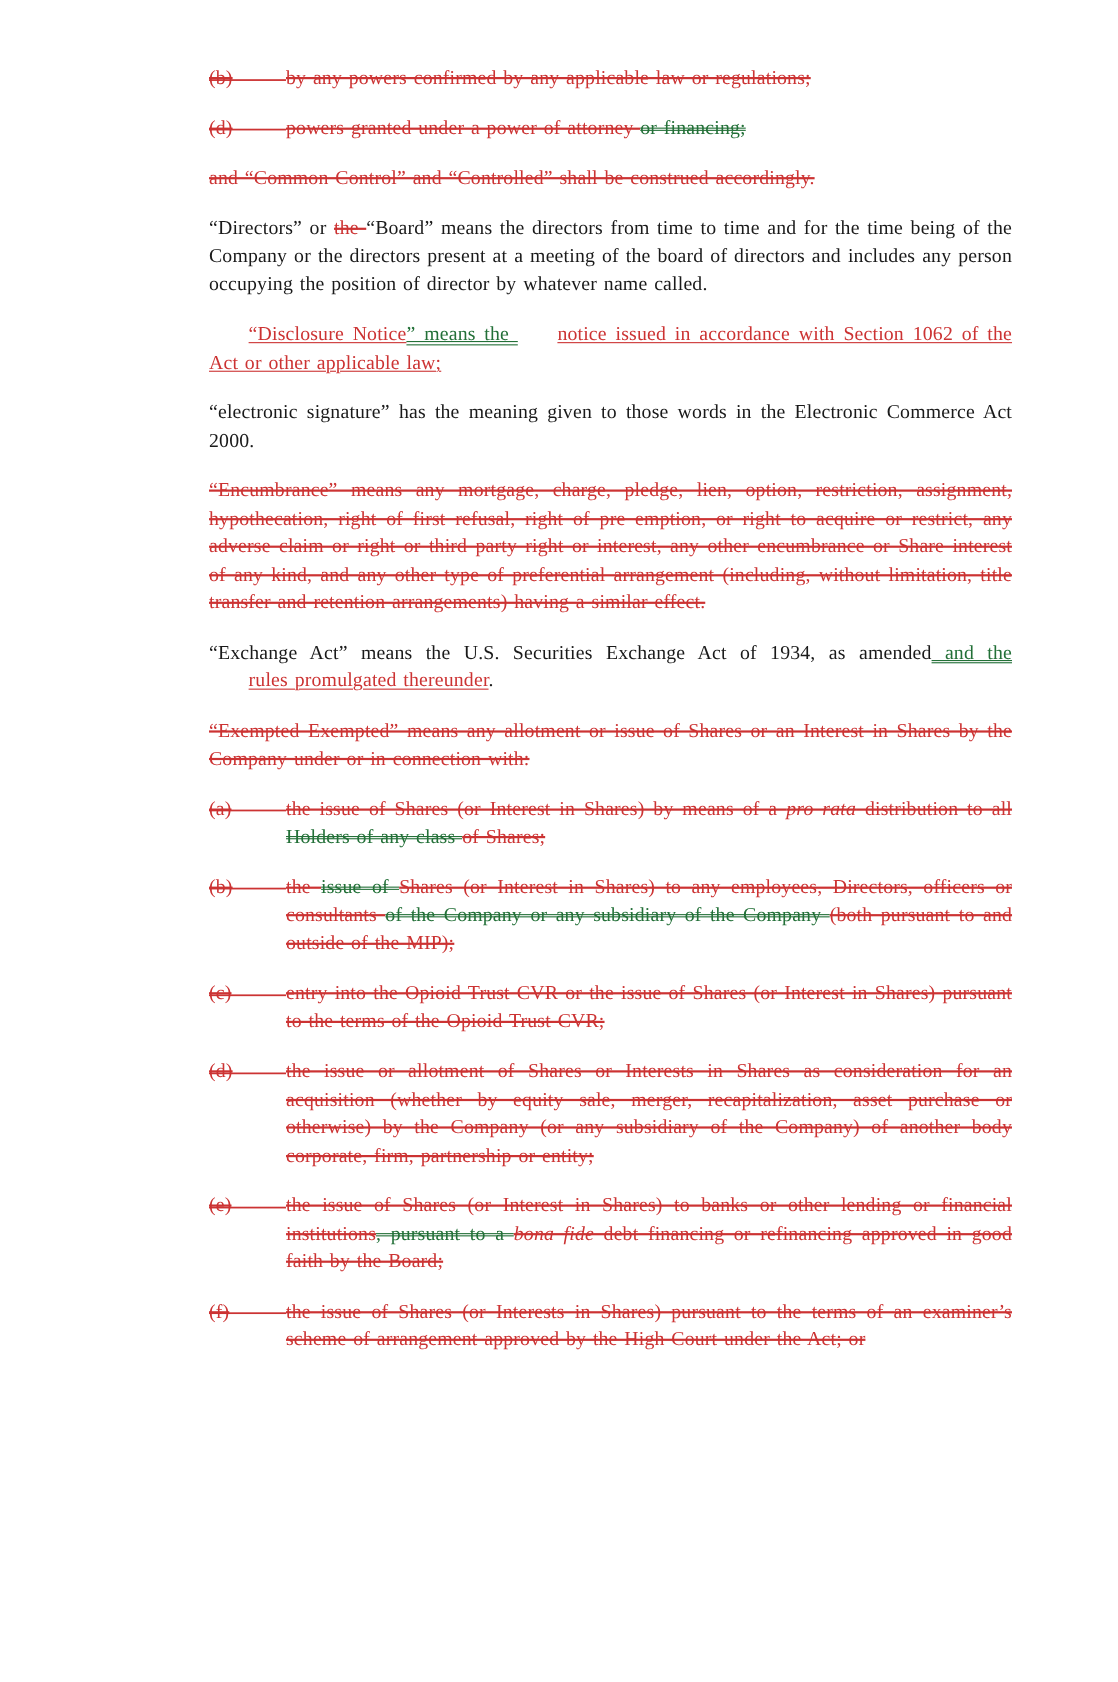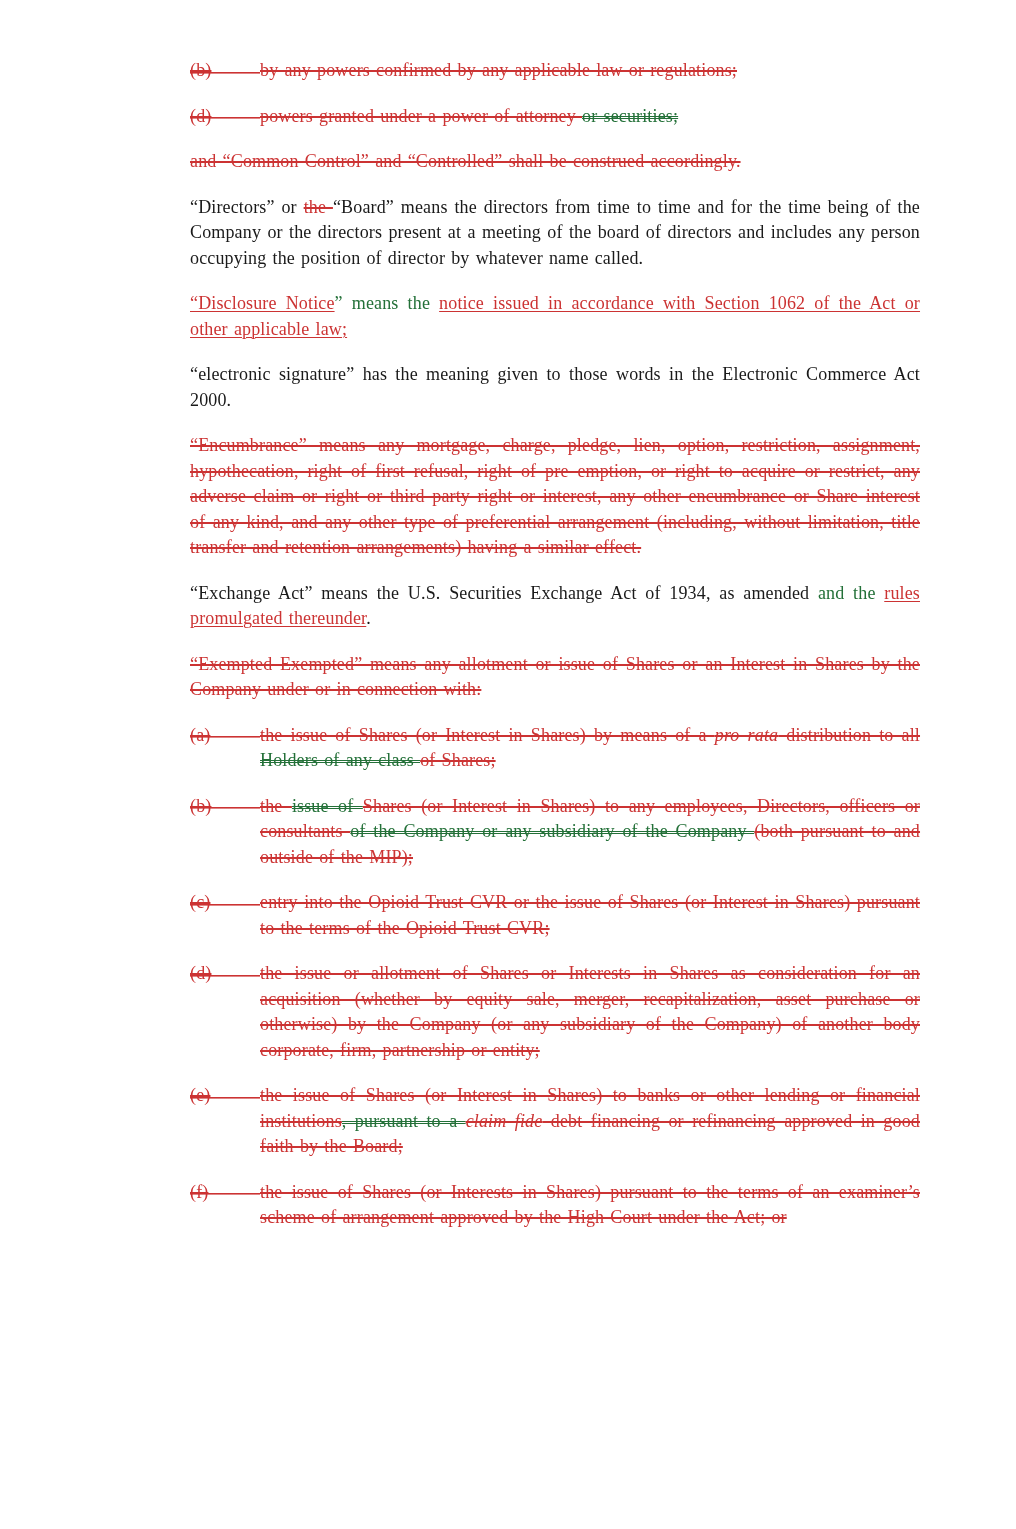--- a/index.html
+++ b/index.html
@@ -62,23 +62,25 @@
   .seg-del2 {
     color: var(--green);
     text-decoration: line-through;
     text-decoration-style: double;
   }
   .seg-ins {
     color: var(--red);
     text-decoration: underline;
     text-decoration-thickness: 1.4px;
     text-underline-offset: 2px;
+    margin-left: 36px;
   }
   .seg-ins2 {
     color: var(--green);
+    text-decoration: underline;
     text-decoration-style: double;
     text-underline-offset: 1px;
   }
   .it { font-style: italic; font-family: Liberation Serif, serif; }
   .footer {
     position: absolute;
     top: 1414px;
     left: 0;
     right: 0;
     text-align: center;
@@ -92,31 +94,31 @@
     text-decoration-thickness: 1.3px;
     text-underline-offset: 2px;
   }
 </style>
 </head>
 <body>
 
 <div class="page">
   <div class="doc" id="doc-root">
       <div class="item"><span class="label seg-del lined">(b)</span><span class="seg-del">by any powers confirmed by any applicable law or regulations;</span></div>
-      <div class="item"><span class="label seg-del lined">(d)</span><span class="seg-del">powers granted under a power of attorney </span><span class="seg-del2">or securities;</span></div>
+      <div class="item"><span class="label seg-del lined">(d)</span><span class="seg-del">powers granted under a power of attorney </span><span class="seg-del2">or financing;</span></div>
       <div class="para"><span class="seg-del">and “Common Control” and “Controlled” shall be construed accordingly.</span></div>
       <div class="para"><span class="seg-black">“Directors” or </span><span class="seg-del">the </span><span class="seg-black">“Board” means the directors from time to time and for the time being of the Company or the directors present at a meeting of the board of directors and includes any person occupying the position of director by whatever name called.</span></div>
       <div class="para"><span class="seg-ins">“Disclosure Notice</span><span class="seg-ins2">” means the </span><span class="seg-ins">notice issued in accordance with Section 1062 of the Act or other applicable law;</span></div>
       <div class="para"><span class="seg-black">“electronic signature” has the meaning given to those words in the Electronic Commerce Act 2000.</span></div>
       <div class="para"><span class="seg-del">“Encumbrance” means any mortgage, charge, pledge, lien, option, restriction, assignment, hypothecation, right of first refusal, right of pre emption, or right to acquire or restrict, any adverse claim or right or third party right or interest, any other encumbrance or Share interest of any kind, and any other type of preferential arrangement (including, without limitation, title transfer and retention arrangements) having a similar effect.</span></div>
       <div class="para"><span class="seg-black">“Exchange Act” means the U.S. Securities Exchange Act of 1934, as amended</span><span class="seg-ins2"> and the </span><span class="seg-ins">rules promulgated thereunder</span><span class="seg-black">.</span></div>
       <div class="para"><span class="seg-del">“Exempted Exempted” means any allotment or issue of Shares or an Interest in Shares by the Company under or in connection with:</span></div>
       <div class="item"><span class="label seg-del lined">(a)</span><span class="seg-del">the issue of Shares (or Interest in Shares) by means of a </span><span class="seg-del it">pro rata</span><span class="seg-del"> distribution to all </span><span class="seg-del2">Holders of any class </span><span class="seg-del">of Shares;</span></div>
       <div class="item"><span class="label seg-del lined">(b)</span><span class="seg-del">the </span><span class="seg-del2">issue of </span><span class="seg-del">Shares (or Interest in Shares) to any employees, Directors, officers or consultants </span><span class="seg-del2">of the Company or any subsidiary of the Company </span><span class="seg-del">(both pursuant to and outside of the MIP);</span></div>
       <div class="item"><span class="label seg-del lined">(c)</span><span class="seg-del">entry into the Opioid Trust CVR or the issue of Shares (or Interest in Shares) pursuant to the terms of the Opioid Trust CVR;</span></div>
       <div class="item"><span class="label seg-del lined">(d)</span><span class="seg-del">the issue or allotment of Shares or Interests in Shares as consideration for an acquisition (whether by equity sale, merger, recapitalization, asset purchase or otherwise) by the Company (or any subsidiary of the Company) of another body corporate, firm, partnership or entity;</span></div>
-      <div class="item"><span class="label seg-del lined">(e)</span><span class="seg-del">the issue of Shares (or Interest in Shares) to banks or other lending or financial institutions</span><span class="seg-del2">, pursuant to a </span><span class="seg-del it">claim fide</span><span class="seg-del"> debt financing or refinancing approved in good faith by the Board;</span></div>
+      <div class="item"><span class="label seg-del lined">(e)</span><span class="seg-del">the issue of Shares (or Interest in Shares) to banks or other lending or financial institutions</span><span class="seg-del2">, pursuant to a </span><span class="seg-del it">bona fide</span><span class="seg-del"> debt financing or refinancing approved in good faith by the Board;</span></div>
       <div class="item"><span class="label seg-del lined">(f)</span><span class="seg-del">the issue of Shares (or Interests in Shares) pursuant to the terms of an examiner’s scheme of arrangement approved by the High Court under the Act; or</span></div>
     </div>
   <div class="footer">
     <span class="pagenum">13</span>
   </div>
 </div>
 
 </body></html>

